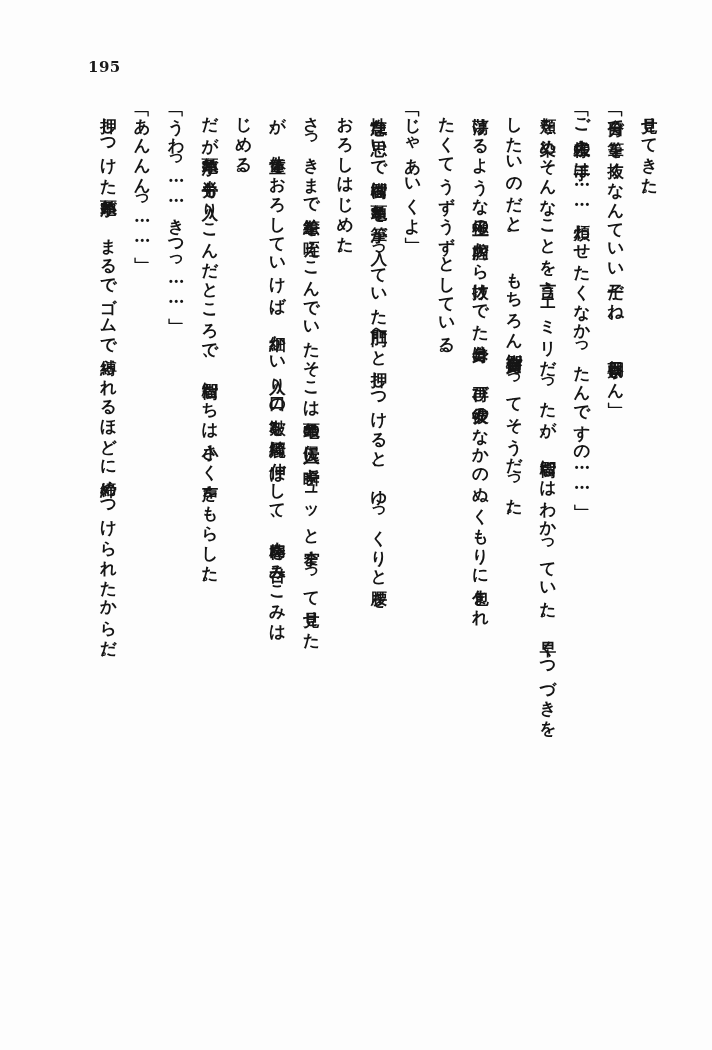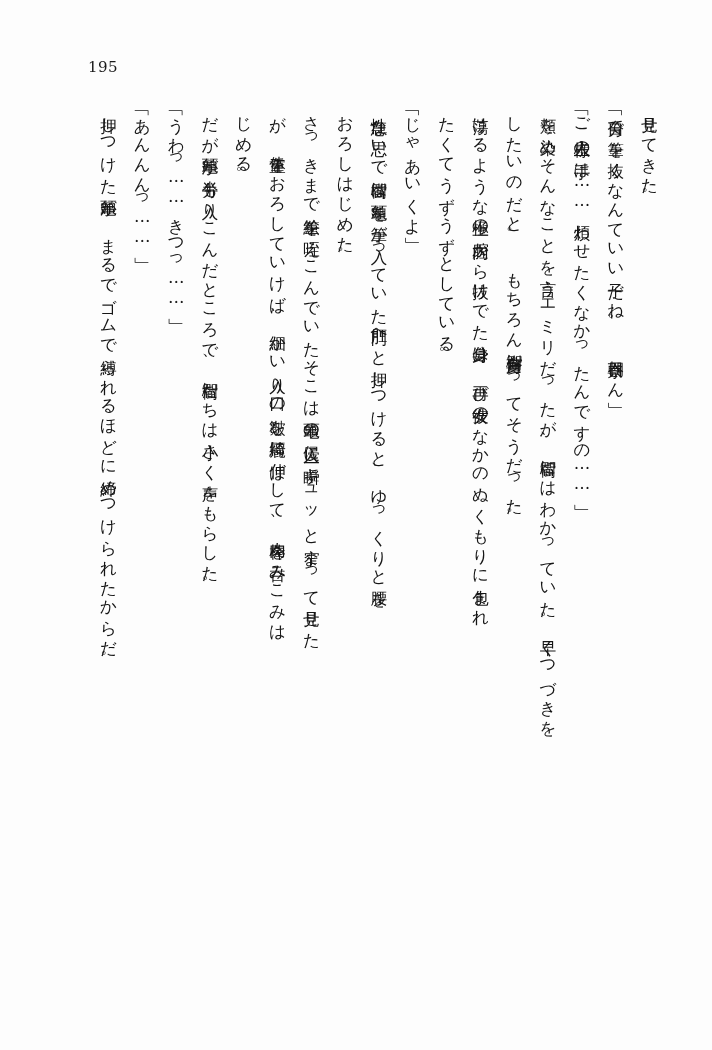--- a/index.html
+++ b/index.html
@@ -8,20 +8,21 @@
     background: #ffffff;
   }
   .page {
     position: relative;
     width: 712px;
     height: 1050px;
     background: #fdfdfd;
     overflow: hidden;
     font-family: "DejaVu Serif", "Liberation Serif", serif;
     color: #111111;
+    font-weight: bold;
   }
   .page-number {
     position: absolute;
     top: 58px;
     left: 88px;
     font-size: 15px;
     font-family: "DejaVu Serif", "Liberation Serif", serif;
     color: #1a1a1a;
     letter-spacing: 0.5px;
   }

